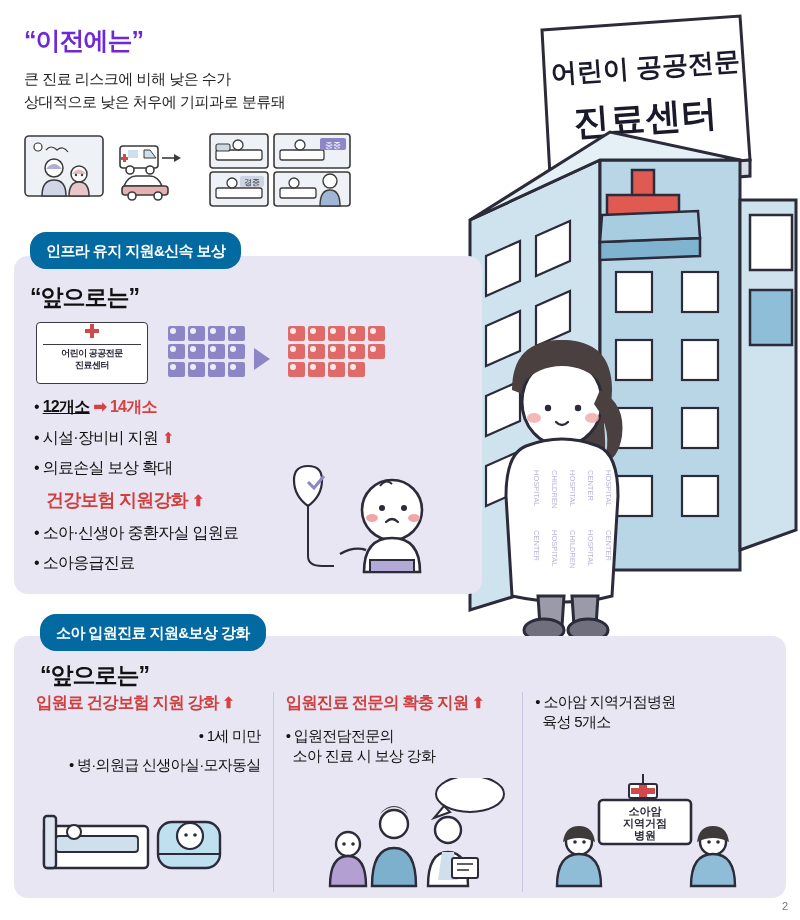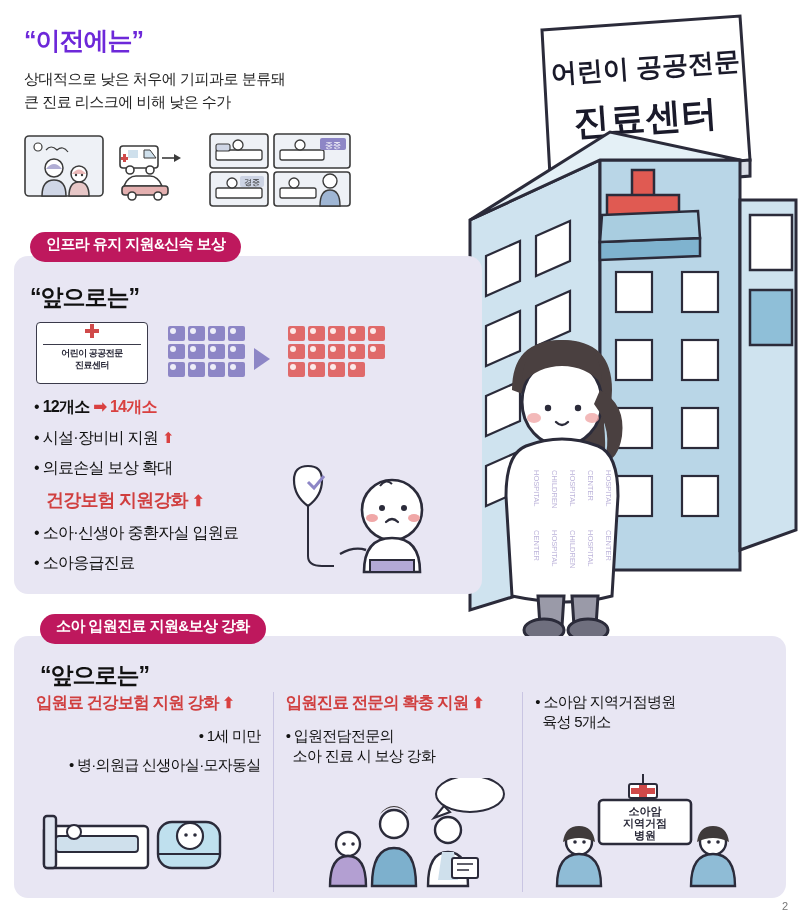--- a/index.html
+++ b/index.html
@@ -24,38 +24,38 @@
   
   .top-illus { position: absolute; left: 24px; top: 128px; width: 330px; height: 82px; }
 
   
   .panel1 {
     position: absolute; left: 14px; top: 256px; width: 468px; height: 338px;
     background: #e8e6f3; border-radius: 14px;
   }
   .panel-tag {
     position: absolute; display: inline-block;
-    background: #be185d; color: #fff; font-size: 15px; font-weight: bold;
-    letter-spacing: -0.6px; padding: 3px 16px 8px; border-radius: 16px;
+    background: #0369a1; color: #fff; font-size: 15px; font-weight: bold;
+    letter-spacing: -0.6px; padding: 10px 16px 8px; border-radius: 16px;
     white-space: nowrap;
   }
   .tag1 { left: 30px; top: 232px; z-index: 5; }
   .tag2 { left: 40px; top: 614px; z-index: 5; }
 
   .panel1-title {
     position: absolute; left: 30px; top: 282px;
     font-size: 23px; font-weight: bold; letter-spacing: -1px; color: #111;
   }
 
   .bullets1 { position: absolute; left: 34px; top: 396px; width: 250px; }
   .bullet {
     font-size: 16px; letter-spacing: -0.7px; line-height: 1.35;
     margin-bottom: 9px; color: #111; white-space: nowrap;
   }
-  .bullet b { font-weight: bold; }
+  .bullet b { font-weight: bold; text-decoration: underline; }
   .num-red { color: #d94040; font-weight: bold; }
   .arrow-r { color: #d94040; font-weight: bold; }
   .redhead {
     color: #d03f3f; font-weight: bold; font-size: 18px; letter-spacing: -0.8px;
     margin: 6px 12px 10px; white-space: nowrap;
   }
   .up-arrow { color: #d94040; font-size: 15px; }
 
   
   .mini-hosp {
@@ -127,22 +127,22 @@
     font-size: 11px; color: #777;
   }
 </style>
 </head>
 <body>
 
 <div class="page">
 
   <div class="top-section">
     <div class="quote-title">“이전에는”</div>
+    <div class="top-desc">큰 진료 리스크에 비해 낮은 수가</div>
     <div class="top-desc">상대적으로 낮은 처우에 기피과로 분류돼</div>
-    <div class="top-desc">큰 진료 리스크에 비해 낮은 수가</div>
   </div>
 
   <svg class="top-illus" viewBox="0 0 330 82">
 
     <rect x="1" y="8" width="78" height="60" rx="4" fill="#eef1f6" stroke="#3b3b3b" stroke-width="1.6"></rect>
     <circle cx="14" cy="19" r="4" fill="#fff" stroke="#3b3b3b" stroke-width="1.2"></circle>
     <path d="M22 22 q5 -6 11 0 q6 -5 11 2" fill="none" stroke="#3b3b3b" stroke-width="1.2"></path>
 
     <circle cx="30" cy="40" r="9" fill="#fff" stroke="#3b3b3b" stroke-width="1.5"></circle>
     <path d="M22 41 q8 -10 16 0" fill="#6f6ab0" opacity=".55"></path>

